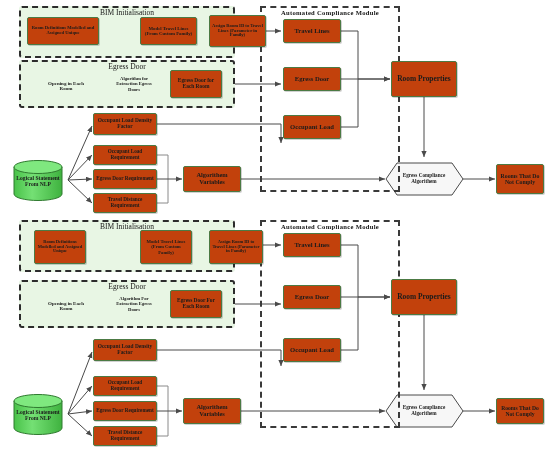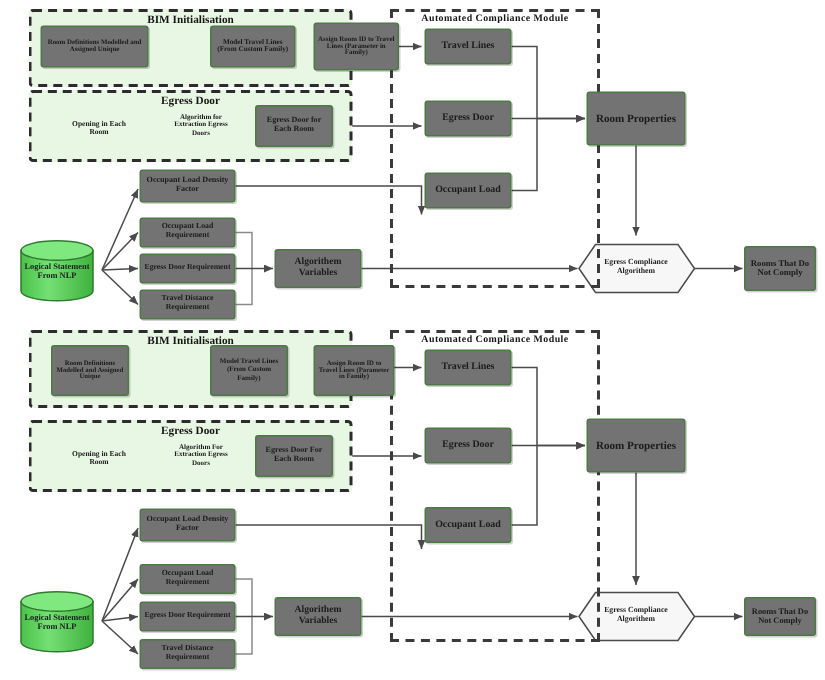--- a/index.html
+++ b/index.html
@@ -30,39 +30,39 @@
     display: flex;
     align-items: center;
     justify-content: center;
     text-align: center;
     font-weight: bold;
     color: #1b1b1b;
     line-height: 1.08;
     z-index: 5;
   }
   .box {
-    background: #737373;
+    background: #c2410c;
     border: 1px solid #4c7a44;
     border-radius: 2px;
     box-shadow: 1px 1px 0 rgba(0,0,0,0.18);
   }
   .grp {
     position: absolute;
     box-sizing: border-box;
     border: 2px dashed #2c2c2c;
     background: #e8f6e4;
     border-radius: 3px;
     z-index: 2;
   }
   .grp-title {
     position: absolute;
     left: 0;
     right: 0;
     text-align: center;
-    font-weight: bold;
+    font-weight: normal;
     color: #151515;
     z-index: 6;
   }
   .module {
     position: absolute;
     box-sizing: border-box;
     border: 2px dashed #3a3a3a;
     background: transparent;
     z-index: 1;
   }

